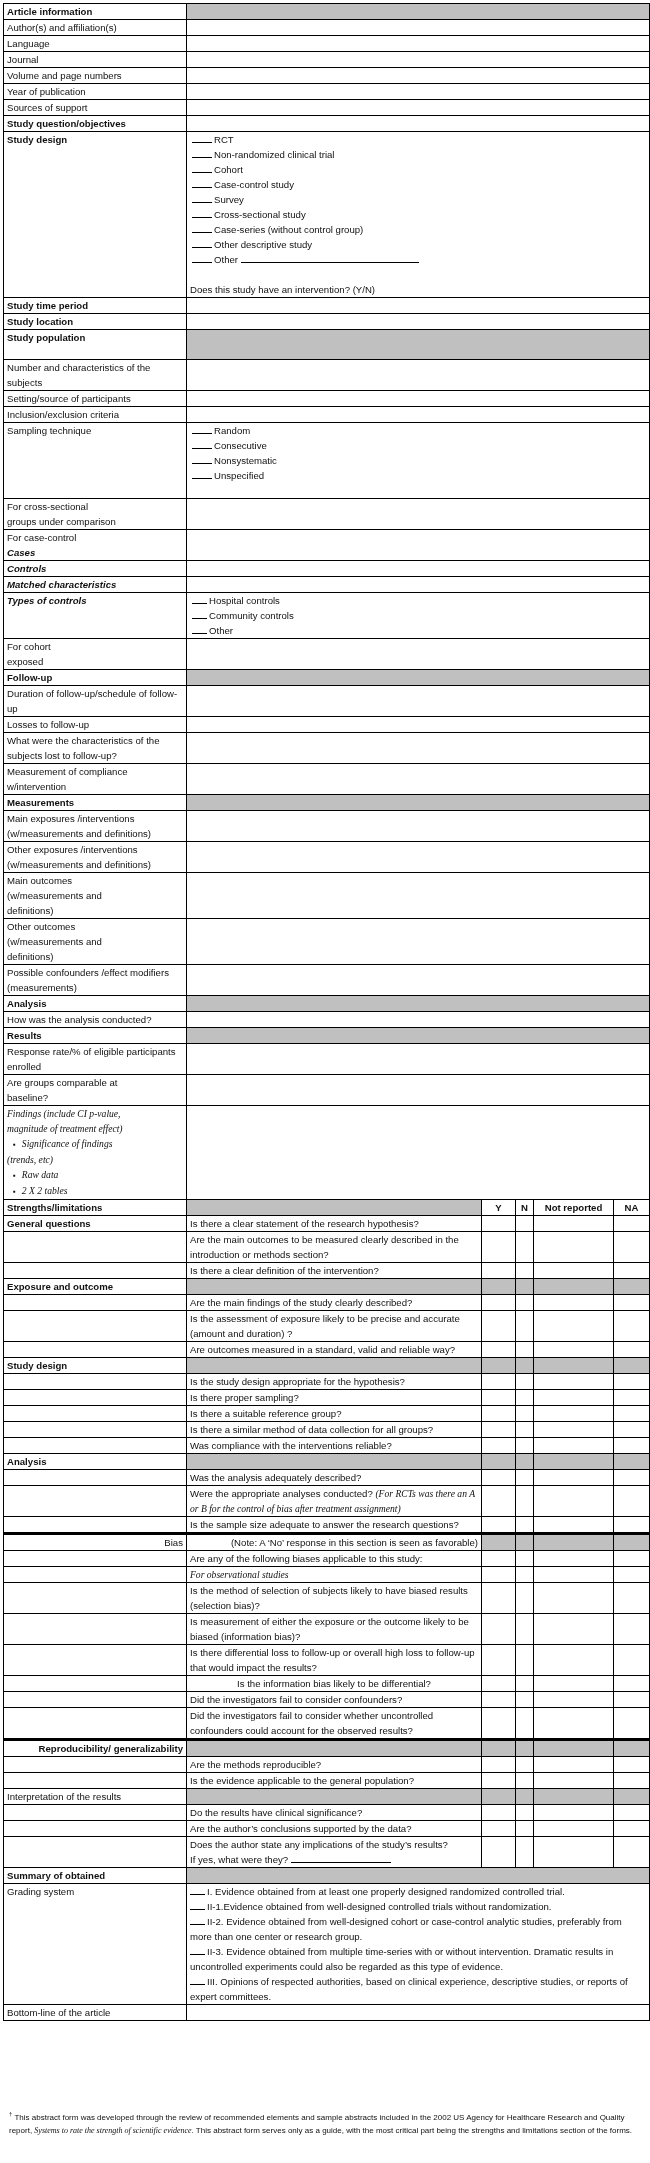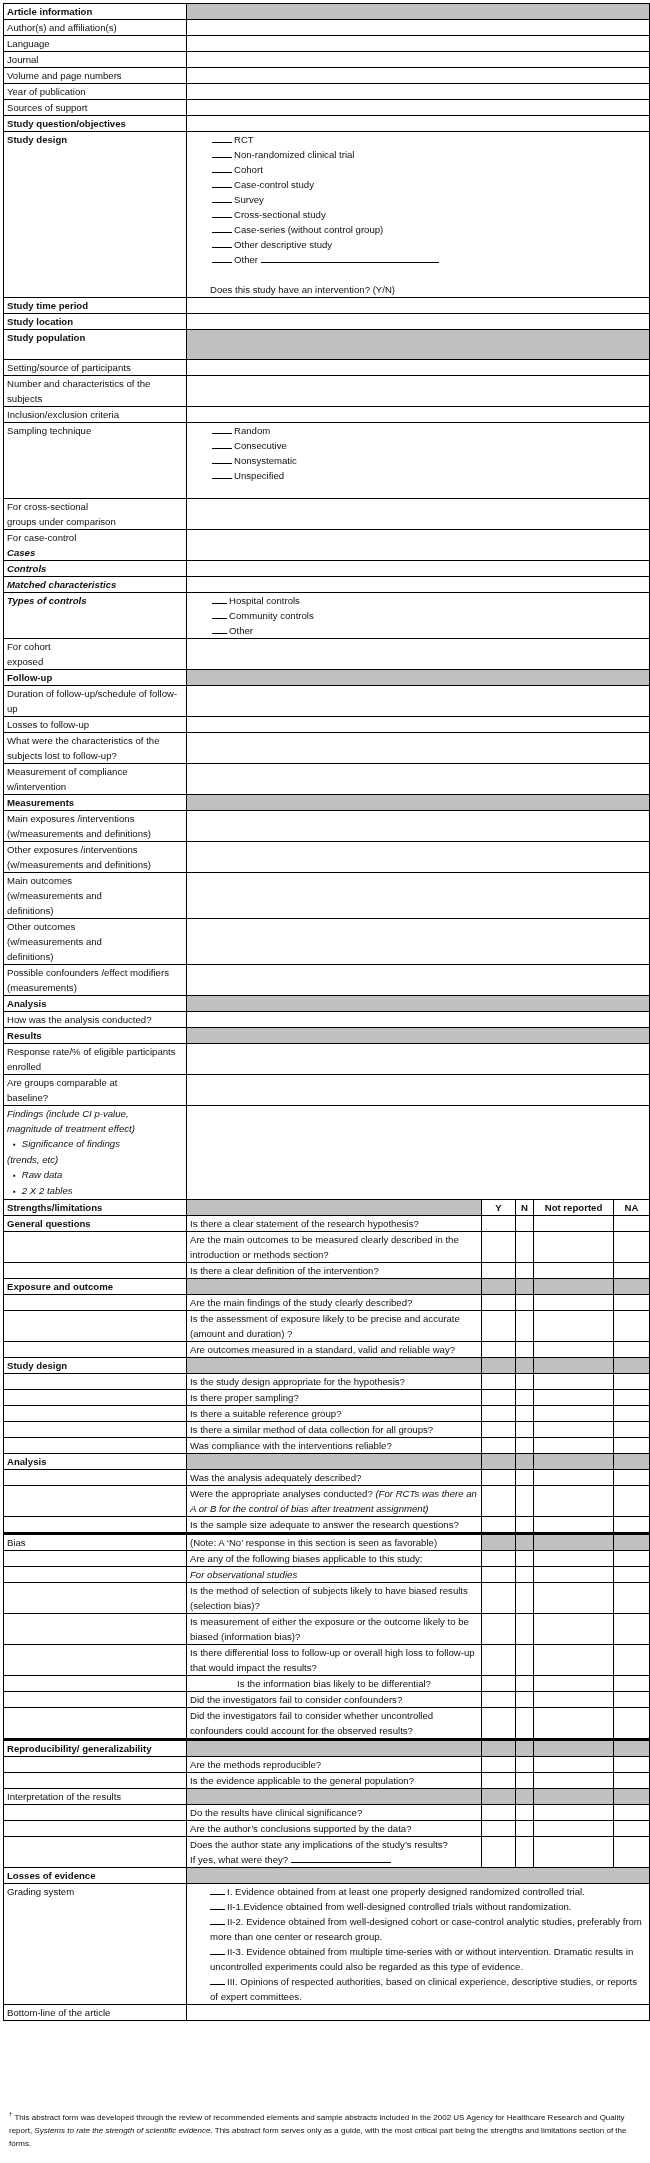--- a/index.html
+++ b/index.html
@@ -3,30 +3,30 @@
 <meta charset="utf-8">
 <style>
   html, body { margin: 0; padding: 0; background: #ffffff; }
   body { width: 650px; height: 2163px; position: relative; overflow: hidden;
          font-family: "Liberation Sans", sans-serif; font-size: 9.6px; color: #111; }
   .wrap { position: absolute; left: 3px; top: 3px; width: 592px; }
   table { border-collapse: collapse; width: 646px; table-layout: fixed; }
   td { border: 1px solid #000; padding: 0 3px; vertical-align: top; line-height: 15px; font-size: 9.6px; }
   td.g { background: #c0c0c0; }
   .b { font-weight: bold; }
-  .i { font-style: italic; }
+  .i { font-style: italic; font-family: Liberation Serif, serif; }
   .bi { font-weight: bold; font-style: italic; }
-  .opt { display: block; padding-left: 2px; margin-left: 20px; }
+  .opt { display: block; padding-left: 2px; }
   .blank { display: inline-block; width: 20px; border-bottom: 1px solid #000; height: 10px; vertical-align: baseline; margin-right: 2px; }
   .blank.short { width: 15px; }
   .fillline { display: inline-block; width: 178px; border-bottom: 1px solid #000; height: 10px; margin-left: 3px; }
   .fillline.s { width: 100px; }
   .sp { height: 15px; }
   .center { text-align: center; }
-  .thick-top td { border-top: 3px solid #000; }
+  .thick-top td { border-top: 3px solid #000; text-align: right; }
   .bul { display: block; padding-left: 6px; }
   .bul::before { content: "\25AA"; font-style: normal; margin-right: 6px; font-size: 8px; }
   .indent { padding-left: 50px; }
   .foot { position: absolute; left: 3px; top: 2108px; width: 640px; font-size: 8px; line-height: 13px; padding-left: 6px; }
   .foot sup { font-size: 6px; }
   .h2 { height: 30px; }
 </style>
 </head>
 <body>
 
@@ -98,25 +98,25 @@
   <tr>
           <td class="b">Study location</td>
           <td colspan="5"></td>
         </tr>
 
   <tr class="h2">
           <td class="b">Study population</td>
           <td class="g" colspan="5"></td>
         </tr>
   <tr>
+          <td>Number and characteristics of the subjects</td>
+          <td colspan="5"></td>
+        </tr>
+  <tr>
           <td>Setting/source of participants</td>
-          <td colspan="5"></td>
-        </tr>
-  <tr>
-          <td>Number and characteristics of the subjects</td>
           <td colspan="5"></td>
         </tr>
   <tr>
           <td>Inclusion/exclusion criteria</td>
           <td colspan="5"></td>
         </tr>
   <tr>
     <td>Sampling technique</td>
     <td colspan="5" style="height:75px">
       <span class="opt"><span class="blank"></span><span>Random</span></span>
@@ -515,21 +515,21 @@
   <tr>
           <td></td>
           <td><span style="display:block">Does the author state any implications of the study’s results?</span><span>If yes, what were they?</span><span class="fillline s"></span></td>
           <td></td>
           <td></td>
           <td></td>
           <td></td>
         </tr>
 
   <tr>
-          <td class="b">Losses of evidence</td>
+          <td class="b">Summary of obtained</td>
           <td class="g" colspan="5"></td>
         </tr>
   <tr>
     <td>Grading system</td>
     <td colspan="5">
       <span class="opt" style="padding-left:0"><span class="blank short"></span><span>I. Evidence obtained from at least one properly designed randomized controlled trial.</span></span>
       <span class="opt" style="padding-left:0"><span class="blank short"></span><span>II-1.Evidence obtained from well-designed controlled trials without randomization.</span></span>
       <span class="opt" style="padding-left:0"><span class="blank short"></span><span>II-2. Evidence obtained from well-designed cohort or case-control analytic studies, preferably from more than one center or research group.</span></span>
       <span class="opt" style="padding-left:0"><span class="blank short"></span><span>II-3. Evidence obtained from multiple time-series with or without intervention.  Dramatic results in uncontrolled  experiments could also be regarded as this type of evidence.</span></span>
       <span class="opt" style="padding-left:0"><span class="blank short"></span><span>III. Opinions of respected authorities, based on clinical experience, descriptive studies, or reports  of expert committees.</span></span>

